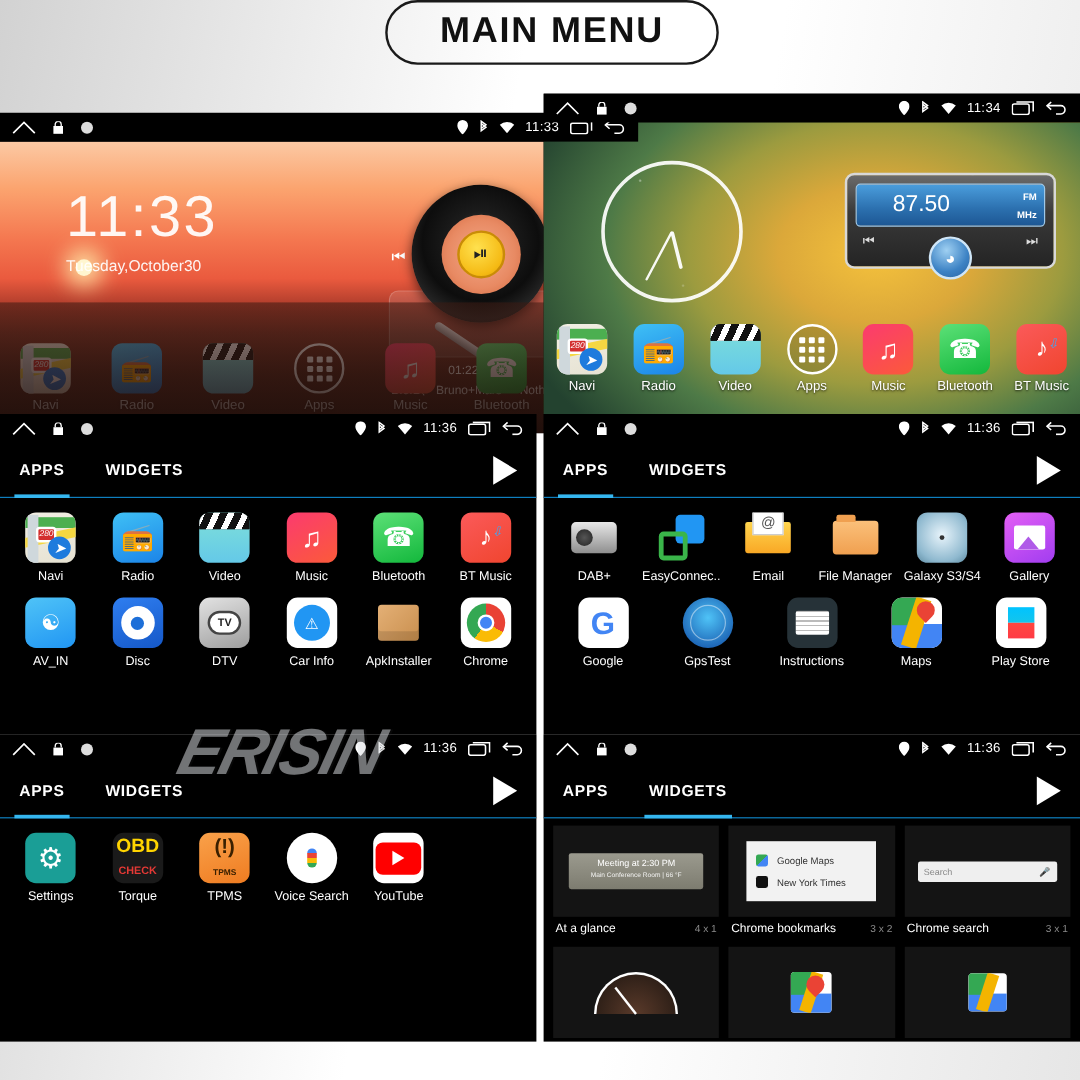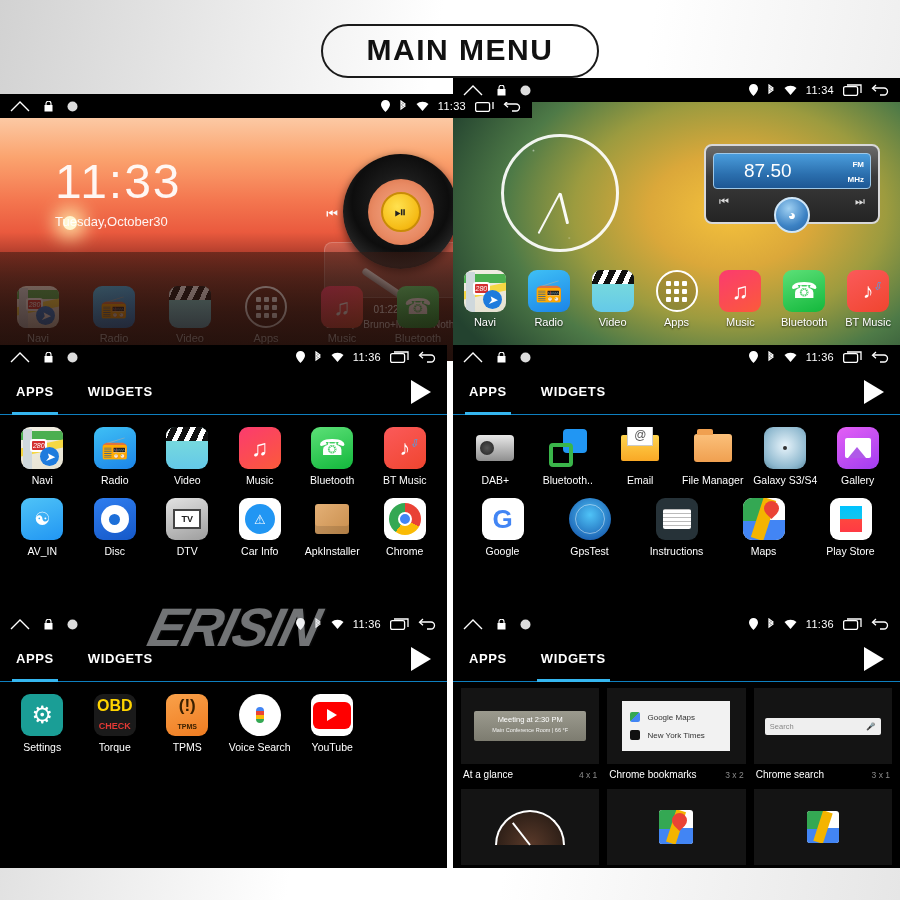--- a/index.html
+++ b/index.html
@@ -4,21 +4,21 @@
 <style>
   * { margin:0; padding:0; box-sizing:border-box; }
   html,body { width:900px; height:900px; overflow:hidden; }
   body {
     font-family:"Liberation Sans", sans-serif;
     background:linear-gradient(100deg,#d2d2d2 0%,#ffffff 42%,#ffffff 62%,#e6e6e6 100%);
     position:relative;
   }
 
   
-  #header { height:78px; display:flex; align-items:flex-end; justify-content:center;margin-left:20px; }
+  #header { height:78px; display:flex; align-items:flex-start; justify-content:center;margin-left:20px; }
   #main-menu-pill {
     border:2px solid #1a1a1a; border-radius:40px;
     padding:9px 44px 11px; background:transparent;
   }
   #main-menu-pill span {
     font-size:30px; font-weight:bold; letter-spacing:1.5px; color:#111;
     line-height:1;
   }
 
   
@@ -174,21 +174,21 @@
   .ic-music { background:linear-gradient(150deg,#fb3b6f,#fb5a3a); color:#fff; font-size:23px; }
   .ic-bt { background:linear-gradient(160deg,#5ce077,#13b83c); color:#fff; font-size:22px; }
   .ic-btm { background:linear-gradient(150deg,#fb5a5a,#f0452f); color:#fff; font-size:21px; position:relative; }
   .ic-btm .bt{position:absolute;right:7px;top:10px;color:#3fa9f5;font-size:11px;}
 
   .ic-avin{background:linear-gradient(160deg,#4fc3f7,#2196f3);color:#fff;font-size:18px;}
   .ic-disc{background:linear-gradient(160deg,#2f7ef0,#1558c8);}
   .ic-disc .d{width:28px;height:28px;border-radius:50%;background:#fff;display:flex;align-items:center;justify-content:center;}
   .ic-disc .d i{width:11px;height:11px;border-radius:50%;background:#1d6fd8;display:block;}
   .ic-dtv{background:linear-gradient(160deg,#e2e2e2,#9e9e9e);}
-  .ic-dtv .s{width:28px;height:20px;background:#fff;border:2px solid #444;border-radius:0;
+  .ic-dtv .s{width:28px;height:20px;background:#fff;border:2px solid #444;border-radius:10px;
              display:flex;align-items:center;justify-content:center;font-size:9px;font-weight:bold;color:#222;}
   .ic-car{background:#fff;}
   .ic-car .c{width:30px;height:30px;border-radius:50%;background:#2196f3;display:flex;align-items:center;justify-content:center;color:#fff;font-size:13px;}
   .ic-apk{background:transparent;}
   .ic-apk .box{width:34px;height:30px;background:linear-gradient(135deg,#e4b076,#c98f4e);
                border-radius:3px;box-shadow:inset 0 -8px 0 rgba(0,0,0,.12);}
   .ic-chrome{background:#fff;}
   .ic-chrome .c{width:32px;height:32px;border-radius:50%;
       background:conic-gradient(#e94235 0 33%,#fabb05 33% 60%,#34a853 60% 100%);
       display:flex;align-items:center;justify-content:center;}
@@ -705,21 +705,21 @@
                 <i></i>
               </span>
             </div>
           <div class="caption">DAB+</div>
         </div>
         <div class="acell">
           <div class="appicon ic-easy">
               <i class="b"></i>
               <i class="a"></i>
             </div>
-          <div class="caption">Bluetooth..</div>
+          <div class="caption">EasyConnec..</div>
         </div>
         <div class="acell">
           <div class="appicon ic-email">
               <span class="e"></span>
             </div>
           <div class="caption">Email</div>
         </div>
         <div class="acell">
           <div class="appicon ic-file">
               <span class="f"></span>

